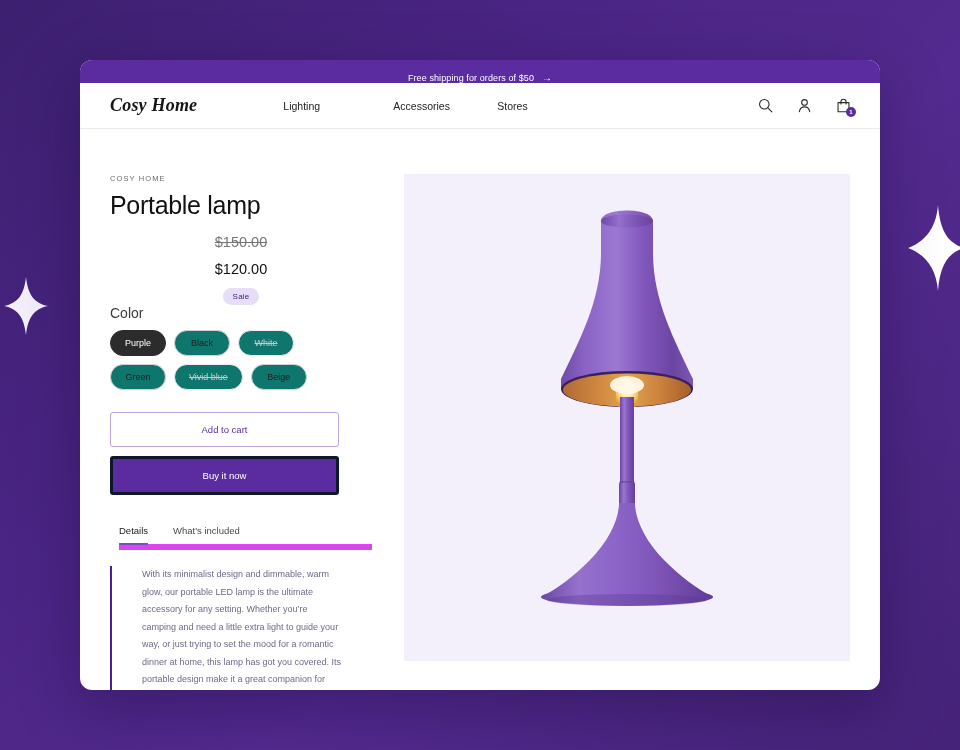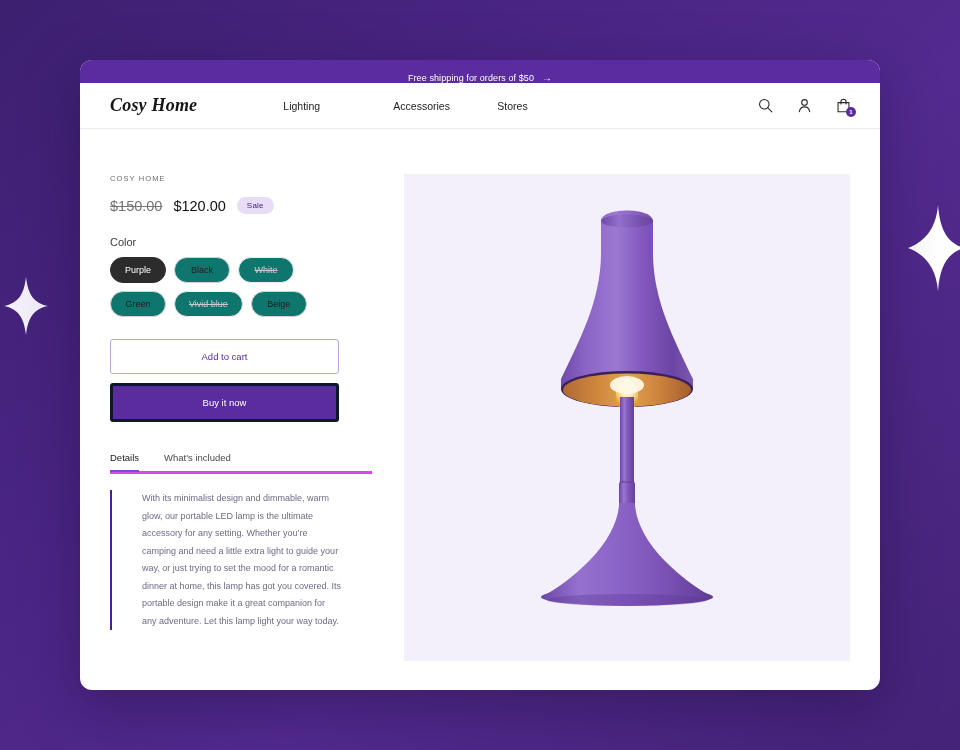--- a/index.html
+++ b/index.html
@@ -75,30 +75,30 @@
   .left { width:262px; flex:0 0 262px; }
   .right { margin-left:32px; flex:1; }
 
   .vendor {
     font-size:7.5px; letter-spacing:1.1px;
     color:#6b6b6b; text-transform:uppercase;
     margin-bottom:8px;
   }
   .title { font-size:25px; font-weight:400; color:#111; letter-spacing:-.3px; }
 
-  .price-row { display:flex; align-items:center; gap:11px; margin-top:14px; }
+  .price-row { display:flex; align-items:center; gap:11px; margin-top:14px;flex-direction:column; }
   .price-old { font-size:14.5px; color:#757575; text-decoration:line-through; }
   .price-new { font-size:14.5px; color:#111; }
   .sale-badge {
     background:#e7ddf7; color:#3f2272;
     font-size:8px; padding:4px 10px; border-radius:10px;
     letter-spacing:.2px;
   }
 
-  .opt-label { font-size:11px; color:#3d3d3d; margin-top:22px; margin-bottom:9px; }
+  .opt-label { font-size:14px; color:#3d3d3d; margin-bottom:9px; }
   .swatches { display:flex; flex-wrap:wrap; gap:8px; width:235px; }
   .swatch {
     border:1px solid #d2d2d6;
     border-radius:16px;
     font-size:9px;
     padding:7px 14px;
     color:#1d1d1d;
     background:#0f766e;
     cursor:pointer;
     white-space:nowrap;
@@ -118,21 +118,21 @@
   }
   .btn-secondary {
     margin-top:22px;
     background:#fff; color:#5a2ca0; border:1px solid #b9a4dc;text-align:center;
   }
   .btn-primary {
     margin-top:9px;
     background:#5a2ca0; color:#fff; border:3px solid #0f172a;
   }
 
-  .tabs { display:flex; gap:25px; margin-top:30px; border-bottom:3px solid #d946ef; }
+  .tabs { display:flex; gap:25px; margin-top:30px; border-bottom:6px solid #d946ef;margin-left:9px; }
   .tab {
     font-size:9.5px; color:#4a4a4a; padding-bottom:8px;
     cursor:pointer; position:relative;
   }
   .tab.active { color:#1a1a1a; }
   .tab.active:after {
     content:""; position:absolute; left:0; right:0; bottom:-1px;
     height:2px; background:#7a4fc0;
   }
 
@@ -208,20 +208,21 @@
         <span class="cart-badge">1</span>
       </span>
     </div>
   </div>
 
   <div class="page">
 
     <div class="left">
 
       <div class="vendor">COSY HOME</div>
+      <h1 class="title">Portable lamp</h1>
 
       <div class="price-row">
         <span class="price-old">$150.00</span>
         <span class="price-new">$120.00</span>
         <span class="sale-badge">Sale</span>
       </div>
 
       <div class="opt-label">Color</div>
       <div class="swatches">
         <button class="swatch selected">Purple</button>

